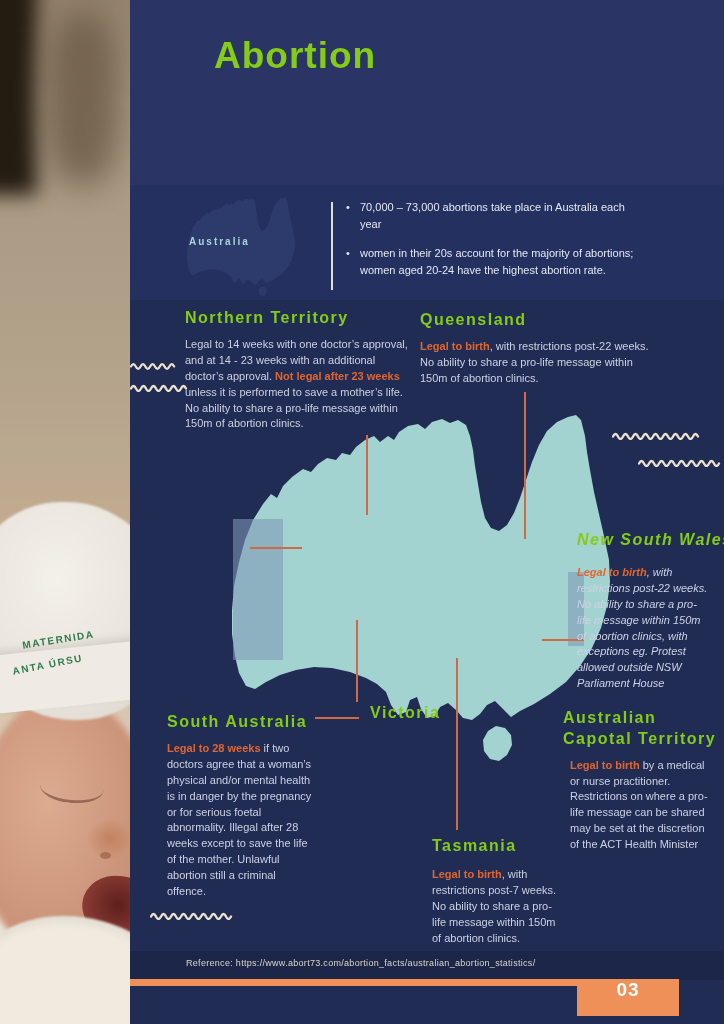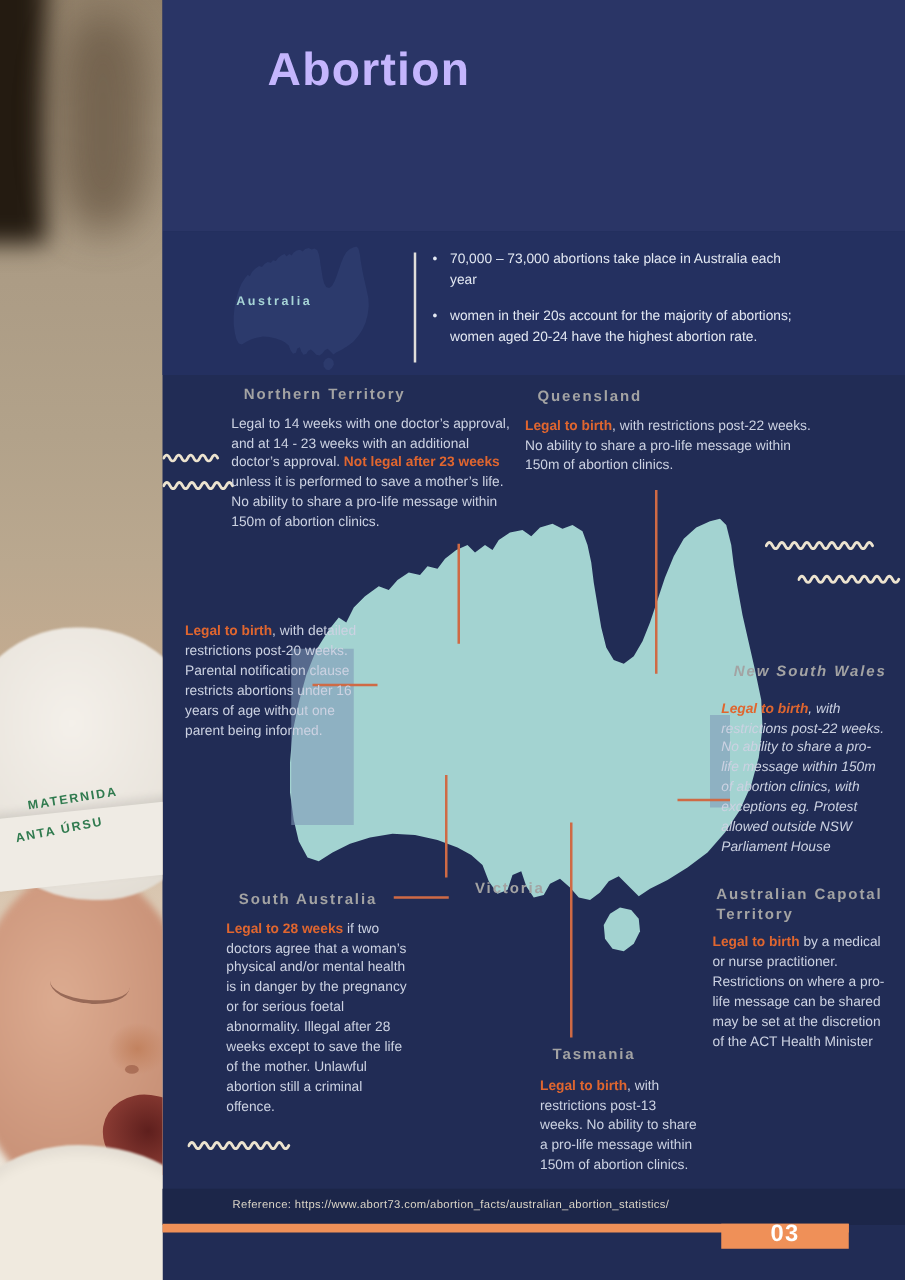--- a/index.html
+++ b/index.html
@@ -28,57 +28,57 @@
   .ph-mouth{left:82px;top:876px;width:72px;height:64px;transform:rotate(8deg);
     border-radius:50% 50% 45% 55%;
     background:radial-gradient(ellipse at 50% 45%,#5e1f1d,#8a3b33 70%,#a35a48);}
   .ph-blanket{left:-25px;top:916px;width:195px;height:130px;background:#f0eadf;
     border-radius:45% 55% 0 0;filter:blur(1px);box-shadow:inset 0 6px 10px rgba(0,0,0,.06);}
   
   .title-band{position:absolute;left:130px;top:0;width:594px;height:185px;background:#2a3566;}
   .overview-panel{position:absolute;left:130px;top:185px;width:594px;height:115px;background:#243060;}
   .ref-band{position:absolute;left:130px;top:951px;width:594px;height:29px;background:#1c2649;}
   
-  .title{position:absolute;left:214px;top:33px;color:#c4b5fd;font-size:37px;font-weight:700;
+  .title{position:absolute;left:214px;top:33px;color:#84cc16;font-size:37px;font-weight:700;
     line-height:1.25;letter-spacing:1px;}
   
   .aus-icon{position:absolute;left:166px;top:197px;}
   .aus-icon svg{fill:#2c3a6c;}
   .aus-label{position:absolute;left:189px;top:236px;color:#a7d4d6;font-size:10px;font-weight:bold;letter-spacing:2px;}
   .divider{position:absolute;left:331px;top:202px;width:2px;height:88px;background:#f2efe6;opacity:.92;}
   .bullets{position:absolute;left:346px;top:199px;width:300px;}
   .bullet{display:flex;margin-bottom:13px;color:#e3e8f2;font-size:11px;line-height:1.5;}
   .bullet .dot{width:14px;flex:none;}
   
   .map{position:absolute;left:230px;top:414px;}
   .map svg{fill:#a3d3d1;}
   .overlay{position:absolute;background:rgba(128,152,182,.58);}
   .ov-wa{left:233px;top:519px;width:50px;height:141px;}
   .ov-nsw{left:568px;top:572px;width:16px;height:74px;}
   .cline{position:absolute;background:#cf6a45;}
   
   .state{position:absolute;z-index:5;}
-  .state h3{margin:0 0 8px 10px;color:#a3a3a3;font-size:12px;font-weight:bold;letter-spacing:1.5px;line-height:1.3;}
+  .state h3{margin:0 0 8px 0;color:#84cc16;font-size:16px;font-weight:bold;letter-spacing:1.5px;line-height:1.3;}
   .state p{margin:0;color:#ccd2e2;font-size:11px;line-height:1.45;}
   .hl{color:#e0662f;font-weight:bold;}
   .st-nt{left:185px;top:308px;width:228px;}
   .st-qld{left:420px;top:310px;width:232px;}
   .st-wa{left:148px;top:498px;width:188px;} .st-wa p{width:140px;}
   .st-nsw{left:577px;top:530px;width:145px;font-style:italic;} .st-nsw h3{white-space:nowrap;} .st-nsw p{width:133px;margin-top:14px;}
-  .st-sa{left:181px;top:712px;width:160px;} .st-sa h3{white-space:nowrap;} .st-sa p{width:150px;}
+  .st-sa{left:167px;top:712px;width:160px;} .st-sa h3{white-space:nowrap;} .st-sa p{width:150px;}
   .st-vic{left:370px;top:703px;width:130px;} .st-vic p{width:128px;margin-top:10px;}
   .st-tas{left:432px;top:836px;width:128px;} .st-tas p{width:126px;margin-top:10px;}
   .st-act{left:563px;top:708px;width:165px;} .st-act p{width:142px;margin-left:7px;margin-top:6px;}
   
   .wave{position:absolute;}
   
   .ref-text{position:absolute;left:186px;top:958px;color:#dcd6c8;font-size:9px;letter-spacing:.3px;}
   .foot-bar{position:absolute;left:130px;top:979px;width:549px;height:7px;background:#ef9058;}
-  .page-badge{position:absolute;left:577px;top:979px;width:102px;height:20px;background:#ef9058;
-    display:flex;align-items:flex-end;justify-content:center;color:#ffffff;font-size:19px;font-weight:bold;letter-spacing:1px;}
+  .page-badge{position:absolute;left:577px;top:979px;width:102px;height:37px;background:#ef9058;
+    display:flex;align-items:flex-start;justify-content:center;color:#ffffff;font-size:19px;font-weight:bold;letter-spacing:1px;}
 </style>
 </head>
 <body>
 
 <div class="page">
 
   <div class="photo">
     <div class="ph-dark1"></div>
     <div class="ph-dark2"></div>
     <div class="ph-face"></div>
@@ -151,40 +151,39 @@
     <h3>Northern Territory</h3>
     <p><span>Legal to 14 weeks with one doctor’s approval, and at 14 - 23 weeks with an additional doctor’s approval. </span><span class="hl">Not legal after 23 weeks</span><span> unless it is performed to save a mother’s life. No ability to share a pro-life message within 150m of abortion clinics.</span></p>
   </div>
 
   <div class="state st-qld">
     <h3>Queensland</h3>
     <p><span class="hl">Legal to birth</span><span>, with restrictions post-22 weeks. No ability to share a pro-life message within 150m of abortion clinics.</span></p>
   </div>
 
   <div class="state st-wa">
-    <p><span class="hl">Legal to birth</span><span>, with detailed restrictions post-20 weeks. Parental notification clause restricts abortions under 16 years of age without one parent being informed.</span></p>
   </div>
 
   <div class="state st-nsw">
     <h3>New South Wales</h3>
     <p><span class="hl">Legal to birth</span><span>, with restrictions post-22 weeks. No ability to share a pro-life message within 150m of abortion clinics, with exceptions eg. Protest allowed outside NSW Parliament House</span></p>
   </div>
 
   <div class="state st-sa">
     <h3>South Australia</h3>
     <p><span class="hl">Legal to 28 weeks</span><span> if two doctors agree that a woman’s physical and/or mental health is in danger by the pregnancy or for serious foetal abnormality. Illegal after 28 weeks except to save the life of the mother. Unlawful abortion still a criminal offence.</span></p>
   </div>
 
   <div class="state st-vic">
     <h3>Victoria</h3>
   </div>
 
   <div class="state st-tas">
     <h3>Tasmania</h3>
-    <p><span class="hl">Legal to birth</span><span>, with restrictions post-13 weeks. No ability to share a pro-life message within 150m of abortion clinics.</span></p>
+    <p><span class="hl">Legal to birth</span><span>, with restrictions post-7 weeks. No ability to share a pro-life message within 150m of abortion clinics.</span></p>
   </div>
 
   <div class="state st-act">
     <h3>Australian Capotal Territory</h3>
     <p><span class="hl">Legal to birth</span><span> by a medical or nurse practitioner. Restrictions on where a pro-life message can be shared may be set at the discretion of the ACT Health Minister</span></p>
   </div>
 
   <svg class="wave" style="left:130px;top:360px;" width="48" height="10" viewBox="0 0 50 10">
     <path d="M1,6.5 Q3.5,1.5 6,6.5 T11,6.5 T16,6.5 T21,6.5 T26,6.5 T31,6.5 T36,6.5 T41,6.5 T46,6.5" stroke="#ece3cf" stroke-width="2.3" fill="none" stroke-linecap="round"></path>
   </svg>

